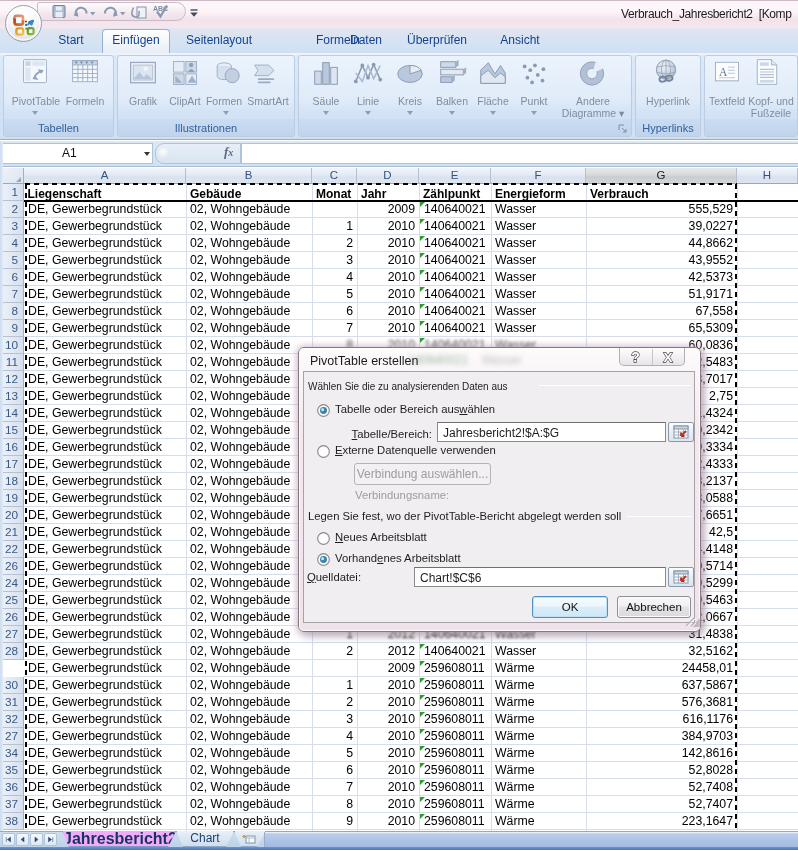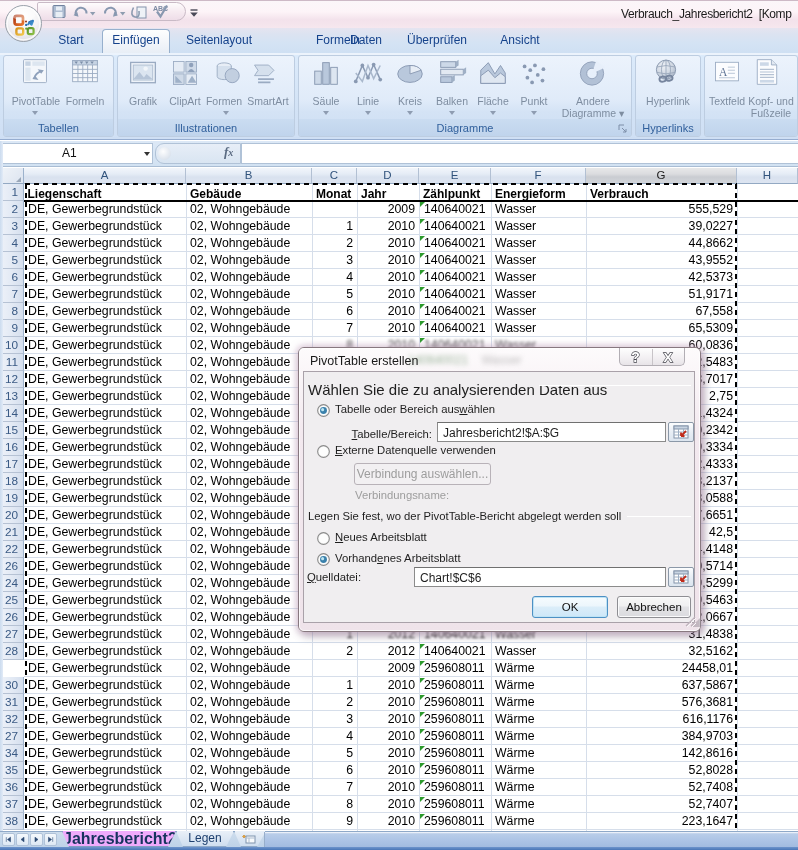--- a/index.html
+++ b/index.html
@@ -101,21 +101,20 @@
 <div class="ab" style="left:3px;top:55px;width:111px;height:82px;border:1px solid #bdcde1;border-radius:3px;background:linear-gradient(#ecf3fc,#e0ebf9 55%,#d4e3f5 70%,#cddef3);overflow:hidden">
 <div class="ab" style="left:0;right:0;bottom:0;height:17px;background:linear-gradient(#cadcf1,#c0d4ec)"></div>
 <div class="rib-grp-lbl">Tabellen</div>
   </div>
 <div class="ab" style="left:117px;top:55px;width:178px;height:82px;border:1px solid #bdcde1;border-radius:3px;background:linear-gradient(#ecf3fc,#e0ebf9 55%,#d4e3f5 70%,#cddef3);overflow:hidden">
 <div class="ab" style="left:0;right:0;bottom:0;height:17px;background:linear-gradient(#cadcf1,#c0d4ec)"></div>
 <div class="rib-grp-lbl">Illustrationen</div>
   </div>
 <div class="ab" style="left:298px;top:55px;width:334px;height:82px;border:1px solid #bdcde1;border-radius:3px;background:linear-gradient(#ecf3fc,#e0ebf9 55%,#d4e3f5 70%,#cddef3);overflow:hidden">
 <div class="ab" style="left:0;right:0;bottom:0;height:17px;background:linear-gradient(#cadcf1,#c0d4ec)"></div>
-<div class="rib-grp-lbl">Diagramme</div>
   </div>
 <div class="ab" style="left:635px;top:55px;width:66px;height:82px;border:1px solid #bdcde1;border-radius:3px;background:linear-gradient(#ecf3fc,#e0ebf9 55%,#d4e3f5 70%,#cddef3);overflow:hidden">
 <div class="ab" style="left:0;right:0;bottom:0;height:17px;background:linear-gradient(#cadcf1,#c0d4ec)"></div>
 <div class="rib-grp-lbl">Hyperlinks</div>
   </div>
 <div class="ab" style="left:704px;top:55px;width:94px;height:82px;border:1px solid #bdcde1;border-radius:3px;background:linear-gradient(#ecf3fc,#e0ebf9 55%,#d4e3f5 70%,#cddef3);overflow:hidden">
 <div class="ab" style="left:0;right:0;bottom:0;height:17px;background:linear-gradient(#cadcf1,#c0d4ec)"></div>
 <div class="rib-grp-lbl"></div>
   </div>
 <svg class="ab" style="left:20px;top:57px" width="30" height="30" viewBox="0 0 34 34">
@@ -372,21 +371,21 @@
 
 <div class="ab" style="left:303px;top:371px;width:392px;height:252px;background:#f0eef0;border:1px solid #a9a1a9;z-index:52"></div>
 <div class="ab" style="left:691px;top:617px;width:0px;height:0;z-index:53;border-bottom:10px solid rgba(150,140,150,.5);border-left:10px solid transparent"></div>
 <svg width="0" height="0">
     <defs>
       <linearGradient id="rg" x1="0" y1="0" x2="0" y2="1">
 <stop offset="0%" stop-color="#e8e8e8"></stop>
         <stop offset="100%" stop-color="#f8f8f8"></stop>
       </linearGradient>
     </defs>
-  </svg><div class="ab" style="left:308px;top:381px;font-size:15px;color:#1e1e1e;white-space:nowrap;z-index:53;">Wählen Sie die zu analysierenden Daten aus</div>
+  </svg><div class="ab" style="left:308px;top:381px;font-size:10px;color:#1e1e1e;white-space:nowrap;z-index:53;">Wählen Sie die zu analysierenden Daten aus</div>
 <div class="ab" style="left:539px;top:385px;width:152px;height:1px;background:#cdc7cd;border-bottom:1px solid #fff;z-index:53"></div><svg class="ab" style="left:317px;top:404px;z-index:53" width="13" height="13" viewBox="0 0 12 12">
 <circle cx="6" cy="6" r="5.4" fill="url(#rg)" stroke="#8a8a8a"></circle>
 <circle cx="6" cy="6" r="4.3" fill="#fdfdfd"></circle>
     <circle cx="6" cy="6" r="3.2" fill="#3a80ab"></circle>
     <circle cx="5.2" cy="5.2" r="1.4" fill="#bfe6f2"></circle>
   </svg>
 <div class="ab" style="left:335px;top:403px;font-size:11.3px;color:#1e1e1e;white-space:nowrap;z-index:53;">Tabelle oder Bereich aus<u>w</u>ählen</div>
 <div class="ab" style="left:332px;top:428px;font-size:11.3px;color:#1e1e1e;white-space:nowrap;z-index:53;width:100px;text-align:right"><u>T</u>abelle/Bereich:</div>
 <div class="ab" style="left:437px;top:422px;width:229px;height:20px;background:#fff;border:1px solid #8b8b8b;border-top-color:#707070;z-index:53"></div><div class="ab" style="left:443px;top:426px;font-size:12px;color:#1e1e1e;white-space:nowrap;z-index:53;">Jahresbericht2!$A:$G</div>
 <svg class="ab" style="left:317px;top:445px;z-index:53" width="13" height="13" viewBox="0 0 12 12">
@@ -436,19 +435,19 @@
 <div class="ab" style="left:2px;top:833px;width:13px;height:13px;border:1px solid #b0c2d8;border-radius:2px;background:linear-gradient(#f4f8fc,#dde8f4);z-index:61"></div><div class="ab" style="left:16px;top:833px;width:13px;height:13px;border:1px solid #b0c2d8;border-radius:2px;background:linear-gradient(#f4f8fc,#dde8f4);z-index:61"></div><div class="ab" style="left:30px;top:833px;width:13px;height:13px;border:1px solid #b0c2d8;border-radius:2px;background:linear-gradient(#f4f8fc,#dde8f4);z-index:61"></div><div class="ab" style="left:44px;top:833px;width:13px;height:13px;border:1px solid #b0c2d8;border-radius:2px;background:linear-gradient(#f4f8fc,#dde8f4);z-index:61"></div><svg class="ab" style="left:2px;top:833px;z-index:62" width="13" height="13" viewBox="0 0 13 13">
     <path d="M8.5 4.2 L5.5 6.5 L8.5 8.8 z M4.3 4.2 v4.6" fill="#2c4a74" stroke="#2c4a74" stroke-width=".6"></path>
   </svg><svg class="ab" style="left:16px;top:833px;z-index:62" width="13" height="13" viewBox="0 0 13 13">
     <path d="M8 4.2 L5 6.5 L8 8.8 z" fill="#2c4a74" stroke="#2c4a74" stroke-width=".6"></path>
   </svg><svg class="ab" style="left:30px;top:833px;z-index:62" width="13" height="13" viewBox="0 0 13 13">
     <path d="M5 4.2 L8 6.5 L5 8.8 z" fill="#2c4a74" stroke="#2c4a74" stroke-width=".6"></path>
   </svg><svg class="ab" style="left:44px;top:833px;z-index:62" width="13" height="13" viewBox="0 0 13 13">
     <path d="M4.5 4.2 L7.5 6.5 L4.5 8.8 z M8.7 4.2 v4.6" fill="#2c4a74" stroke="#2c4a74" stroke-width=".6"></path>
   </svg>
 <div class="ab" style="left:62px;top:831px;width:114px;height:16px;background:#f0abfc;border:1px solid #7f9cc0;border-top:none;clip-path:polygon(0 0,100% 0,calc(100% - 8px) 100%,7px 100%);z-index:62;text-align:right;font-size:16px;font-weight:bold;color:#17335e;line-height:15px">Jahresbericht2</div>
-<div class="ab" style="left:176px;top:831px;width:58px;height:16px;background:linear-gradient(#e9f0f8,#cfdeef);border:1px solid #8fa9c8;border-top:none;clip-path:polygon(0 0,100% 0,calc(100% - 8px) 100%,7px 100%);z-index:61;text-align:center;font-size:12px;color:#1d3f6e;line-height:15px">Legen</div>
+<div class="ab" style="left:176px;top:831px;width:58px;height:16px;background:linear-gradient(#e9f0f8,#cfdeef);border:1px solid #8fa9c8;border-top:none;clip-path:polygon(0 0,100% 0,calc(100% - 8px) 100%,7px 100%);z-index:61;text-align:center;font-size:12px;color:#1d3f6e;line-height:15px">Chart</div>
 <div class="ab" style="left:234px;top:831px;width:32px;height:16px;background:linear-gradient(#e9f0f8,#cfdeef);border:1px solid #8fa9c8;border-top:none;clip-path:polygon(0 0,100% 0,calc(100% - 9px) 100%,7px 100%);z-index:61"></div>
 <svg class="ab" style="left:240px;top:833px;z-index:62" width="20" height="13" viewBox="0 0 20 13">
 <rect x="6" y="3" width="9" height="7" fill="#f7fafc" stroke="#7e93ad"></rect>
 <path d="M6 5 h9 M9 5 v5" stroke="#aebdd0"></path>
 <path d="M4 2 l1.5 1.5 L4 5 2.5 3.5z" fill="#e8a33c" stroke="#b5791f" stroke-width=".5"></path>
 </svg>
 <div class="ab" style="left:264px;top:832px;width:534px;height:15px;background:linear-gradient(#fdfdfe,#b9cde9 12%,#aec5e6 50%,#a2bbe0);border-left:1px solid #97aecb;z-index:61"></div>
 </body></html>

